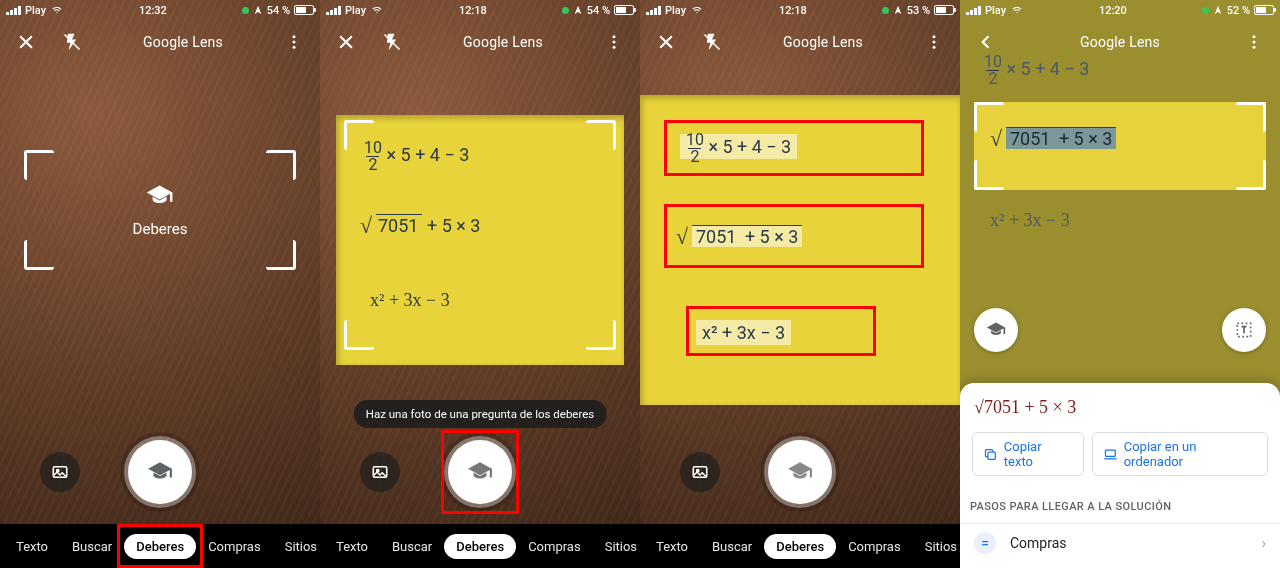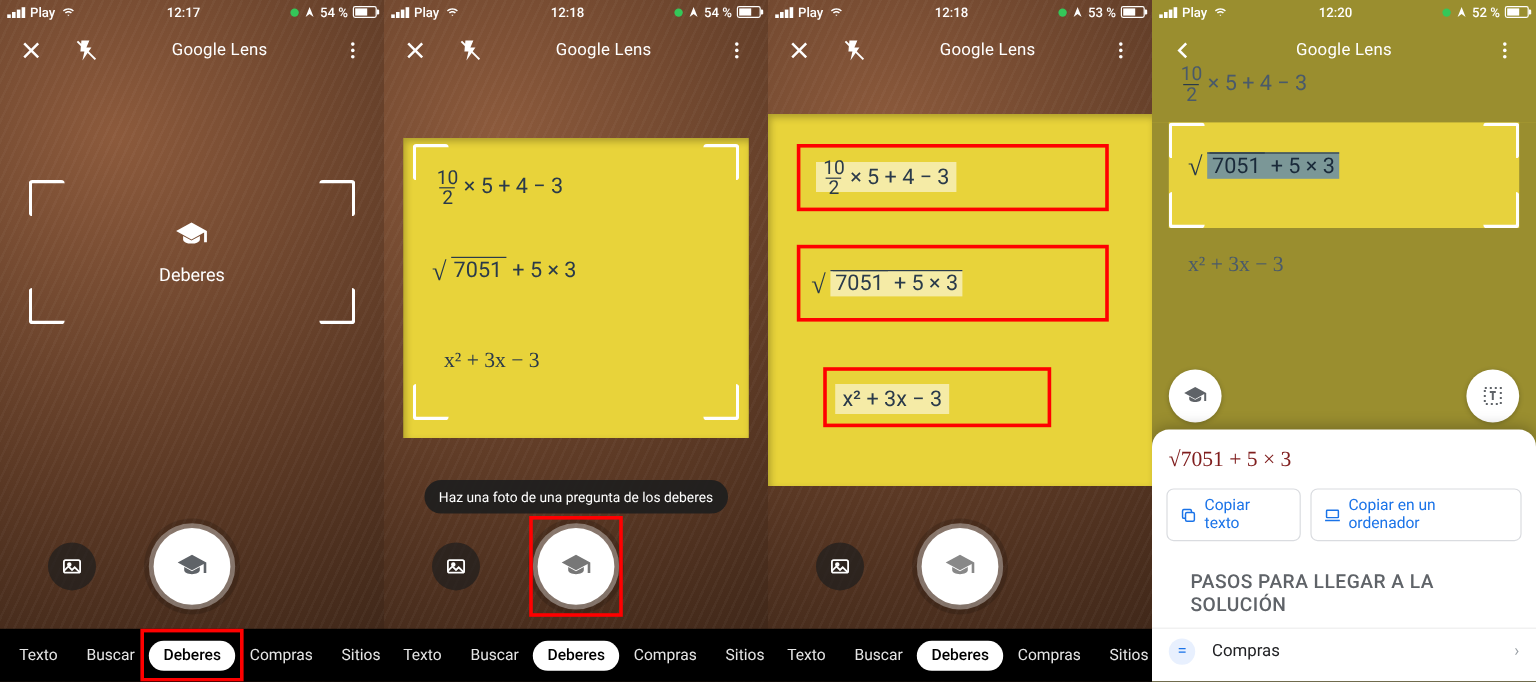--- a/index.html
+++ b/index.html
@@ -68,21 +68,21 @@
   .sqrt::before { content:"√"; position:absolute; left:-4px; top:-2px; font-size:22px;}
   .sqrt span { border-top:1.5px solid #2a3a4a; padding:0 4px 0 2px;}
   .hl-white { background: rgba(255,255,255,.55); padding:2px 6px;}
   .hl-blue { background: rgba(64,120,200,.65); color:#1a2a3a; padding:4px 8px;}
 
   
   .sheet { position:absolute; left:0; right:0; bottom:0; background:#fff; color:#202124; border-radius:14px 14px 0 0; z-index:45; box-shadow:0 -2px 12px rgba(0,0,0,.25);}
   .chip-row { display:flex; gap:8px; padding:8px 12px 12px;}
   .chip { display:flex; align-items:center; gap:6px; border:1px solid #dadce0; border-radius:6px; padding:6px 10px; font-size:13px; color:#1a73e8;}
   .chip svg { width:15px; height:15px; stroke:#1a73e8; fill:none;}
-  .section-title { font-size:16px; letter-spacing:.4px; color:#5f6368; padding:12px 32px 10px; font-weight:500;}
+  .section-title { font-size:11px; letter-spacing:.4px; color:#5f6368; padding:12px 10px 10px; font-weight:500;}
   .solve-row { display:flex; align-items:center; padding:8px 14px 14px; gap:14px; font-size:14px; color:#202124; border-top:1px solid #eee;}
   .eq-badge { width:22px; height:22px; border-radius:50%; background:#e8f0fe; color:#1a73e8; display:flex; align-items:center; justify-content:center; font-size:14px;}
   .solve-row .chev { margin-left:auto; color:#9aa0a6;}
   .math { font-family: Georgia, "Times New Roman", serif; font-size:18px; padding:14px 14px 6px; color:#7f1d1d;}
 
   
   .fab { position:absolute; width:44px; height:44px; border-radius:50%; background:#fff; display:flex; align-items:center; justify-content:center; color:#5f6368; z-index:44; box-shadow:0 1px 4px rgba(0,0,0,.25);}
   .fab svg { width:20px; height:20px;}
   .darken { position:absolute; background:rgba(60,60,30,.45); z-index:5;}
 </style>
@@ -98,21 +98,21 @@
           <b style="height:3px"></b>
           <b style="height:5px"></b>
           <b style="height:7px"></b>
           <b style="height:9px"></b>
         </span>
       <span>Play</span>
       <svg class="wifi" width="14" height="10" viewBox="0 0 24 24" fill="#fff">
           <path d="M12 20l-2-2c1-1 3-1 4 0l-2 2zm-5-5l-2-2c4-4 10-4 14 0l-2 2c-3-3-7-3-10 0zm-4-4l-2-2c6-6 16-6 22 0l-2 2c-5-5-13-5-18 0z"></path>
         </svg>
     </div>
-    <span>12:17</span>
+    <span>12:32</span>
     <div class="status-right">
       <span class="dot-green"></span>
       <svg width="10" height="10" viewBox="0 0 24 24" fill="#fff">
           <path d="M12 2l8 20-8-6-8 6z"></path>
         </svg>
       <span>54 %</span>
       <span class="batt"></span>
     </div>
   </div>
 

